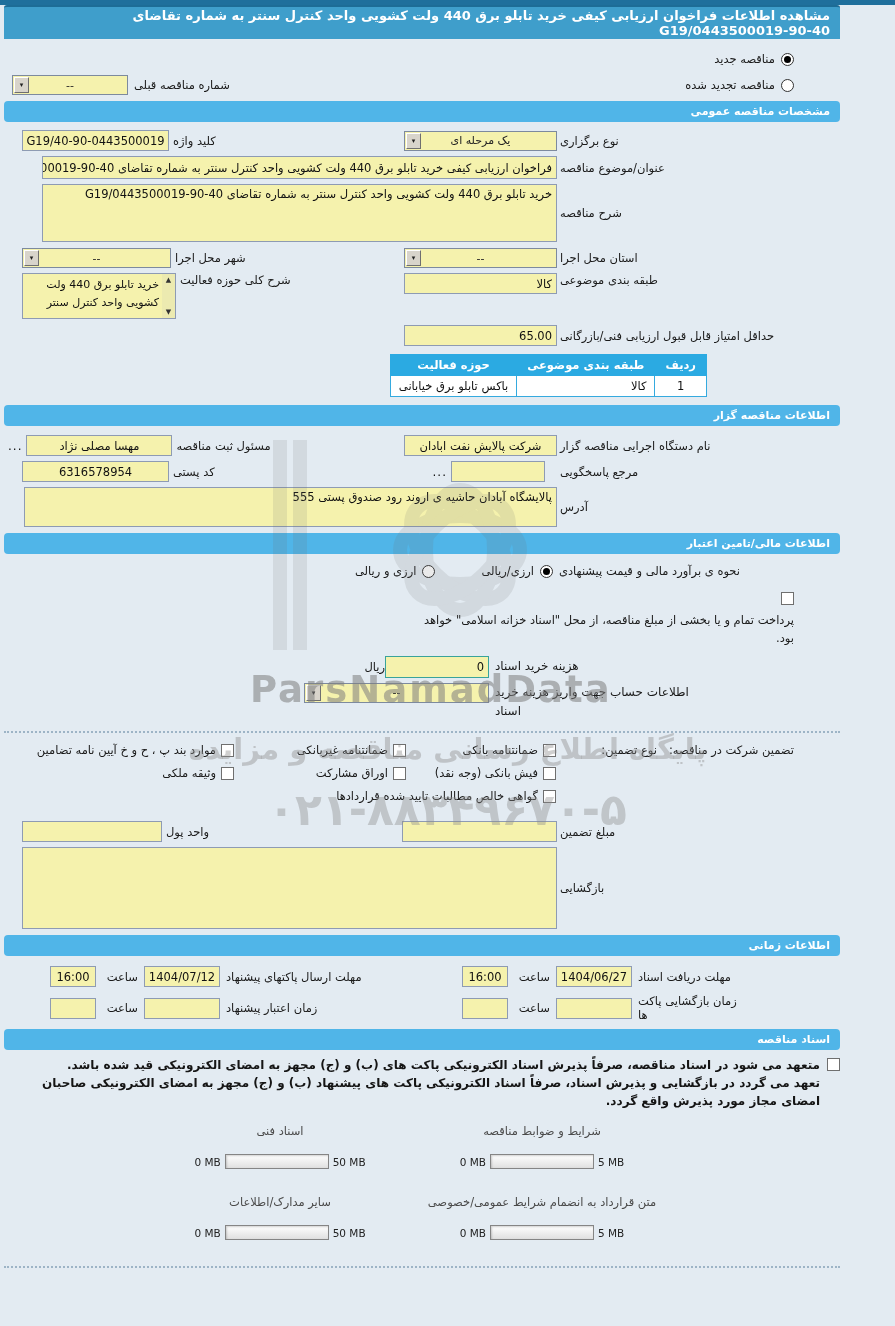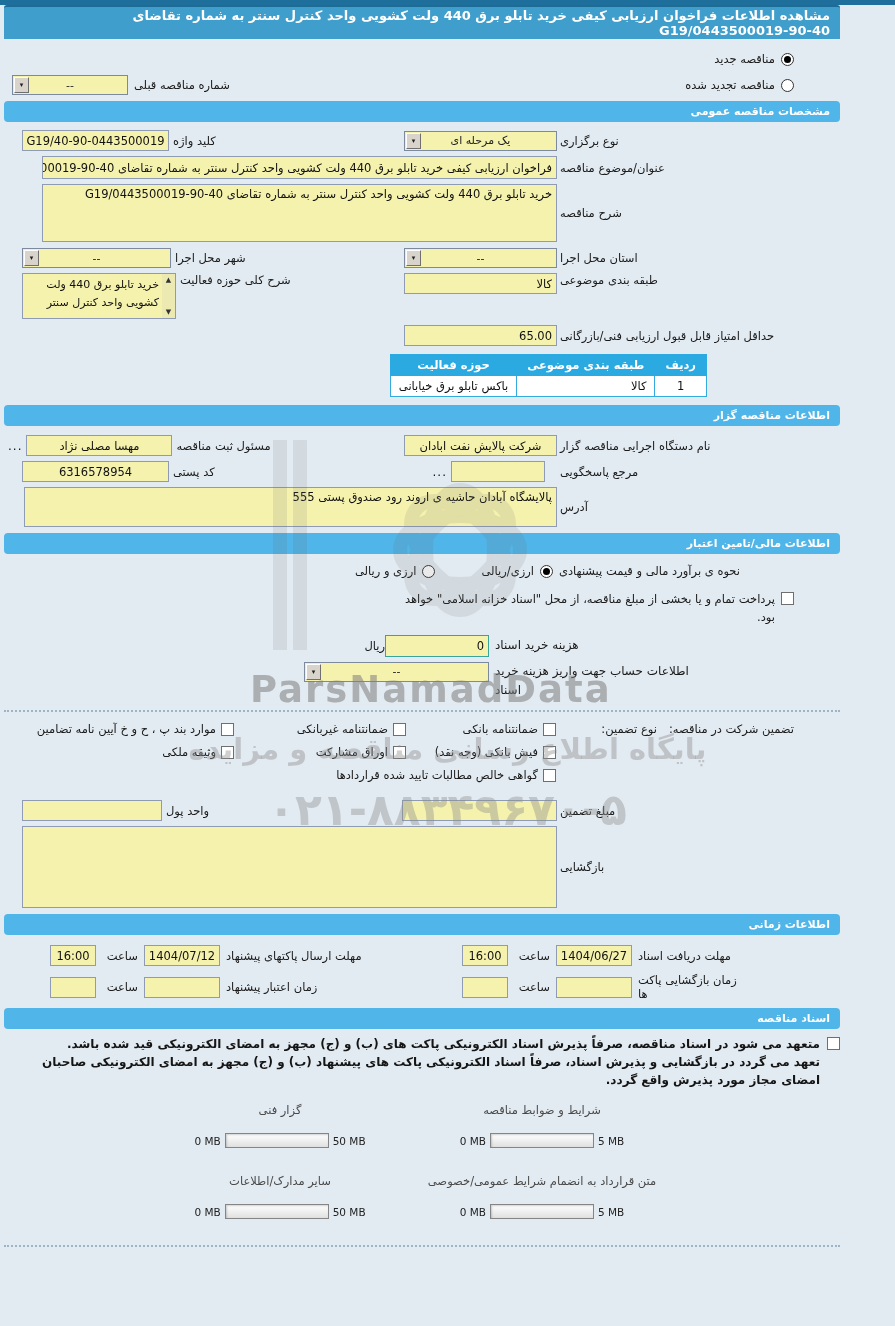--- a/index.html
+++ b/index.html
@@ -246,21 +246,21 @@
 
     <div style="padding-top:10px;">
       <div class="rrow" style="padding-right:100px;">
         <span>نحوه ی برآورد مالی و قیمت پیشنهادی</span>
         <span class="radio sel"></span>
         <span>ارزی/ریالی</span>
         <span class="radio" style="margin-right:40px;"></span>
         <span>ارزی و ریالی</span>
       </div>
 
-      <div class="rrow" style="margin-top:12px; align-items:flex-start;">
+      <div class="rrow" style="margin-top:12px; align-items:flex-start;flex-direction:column;">
         <span class="cb" style="margin-top:2px;"></span>
         <span style="width:380px; line-height:1.6;">پرداخت تمام و یا بخشی از مبلغ مناقصه، از محل "اسناد خزانه اسلامی" خواهد بود.</span>
       </div>
 
       <div class="frowF" style="margin-top:8px; align-items:center;">
         <div class="slotF">
           <span class="lbl" style="margin:0 0 0 4px;">ریال</span>
           <div class="yf teal ta-r" style="width:104px; height:22px;">0</div>
         </div>
         <div class="lblF">هزینه خرید اسناد</div>
@@ -378,21 +378,21 @@
       <div class="upgrid">
         <div class="upcell">
           <div class="uphead">شرایط و ضوابط مناقصه</div>
           <div class="meterrow">
             <span>0 MB</span>
             <div class="meter"></div>
             <span>5 MB</span>
           </div>
         </div>
         <div class="upcell">
-          <div class="uphead">گزار فنی</div>
+          <div class="uphead">اسناد فنی</div>
           <div class="meterrow">
             <span>0 MB</span>
             <div class="meter"></div>
             <span>50 MB</span>
           </div>
         </div>
         <div class="upcell">
           <div class="uphead">متن قرارداد به انضمام شرایط عمومی/خصوصی</div>
           <div class="meterrow">
             <span>0 MB</span>

